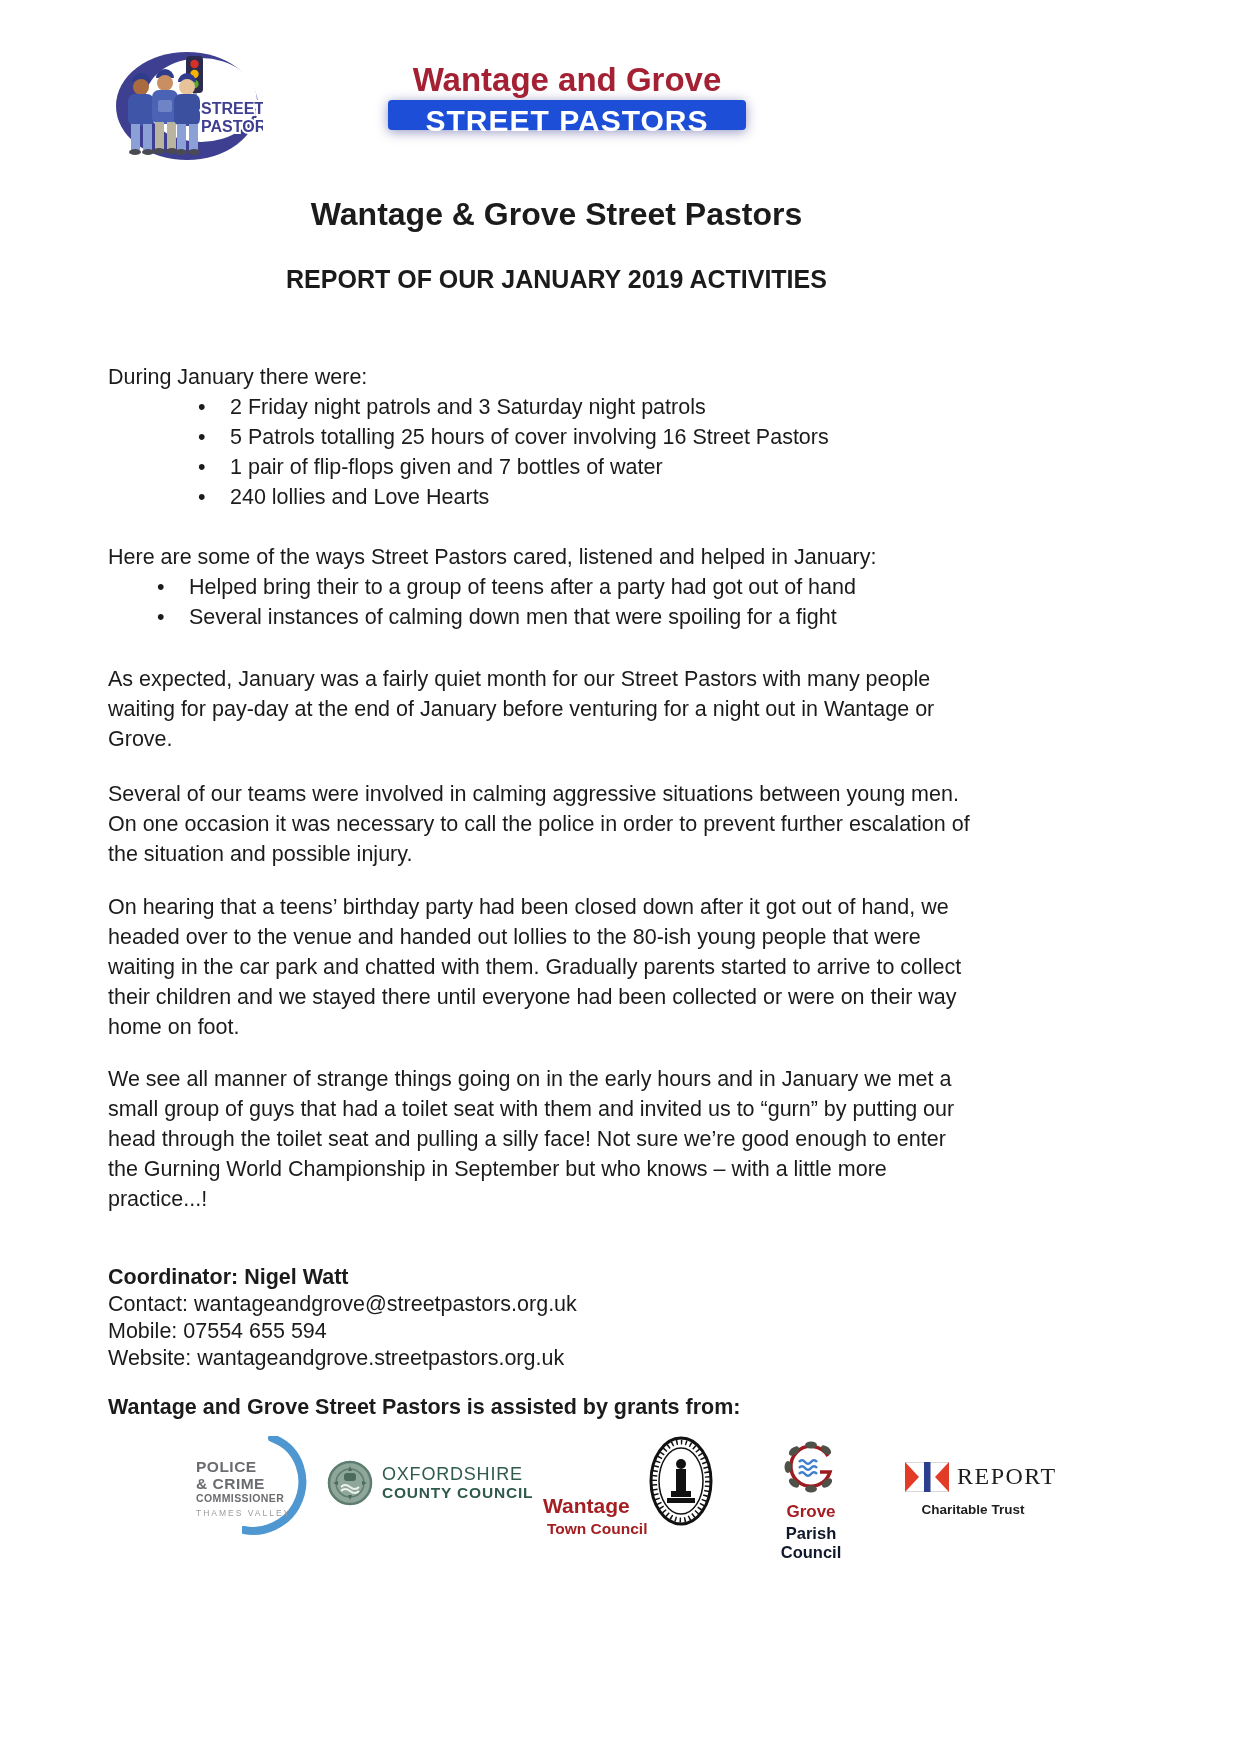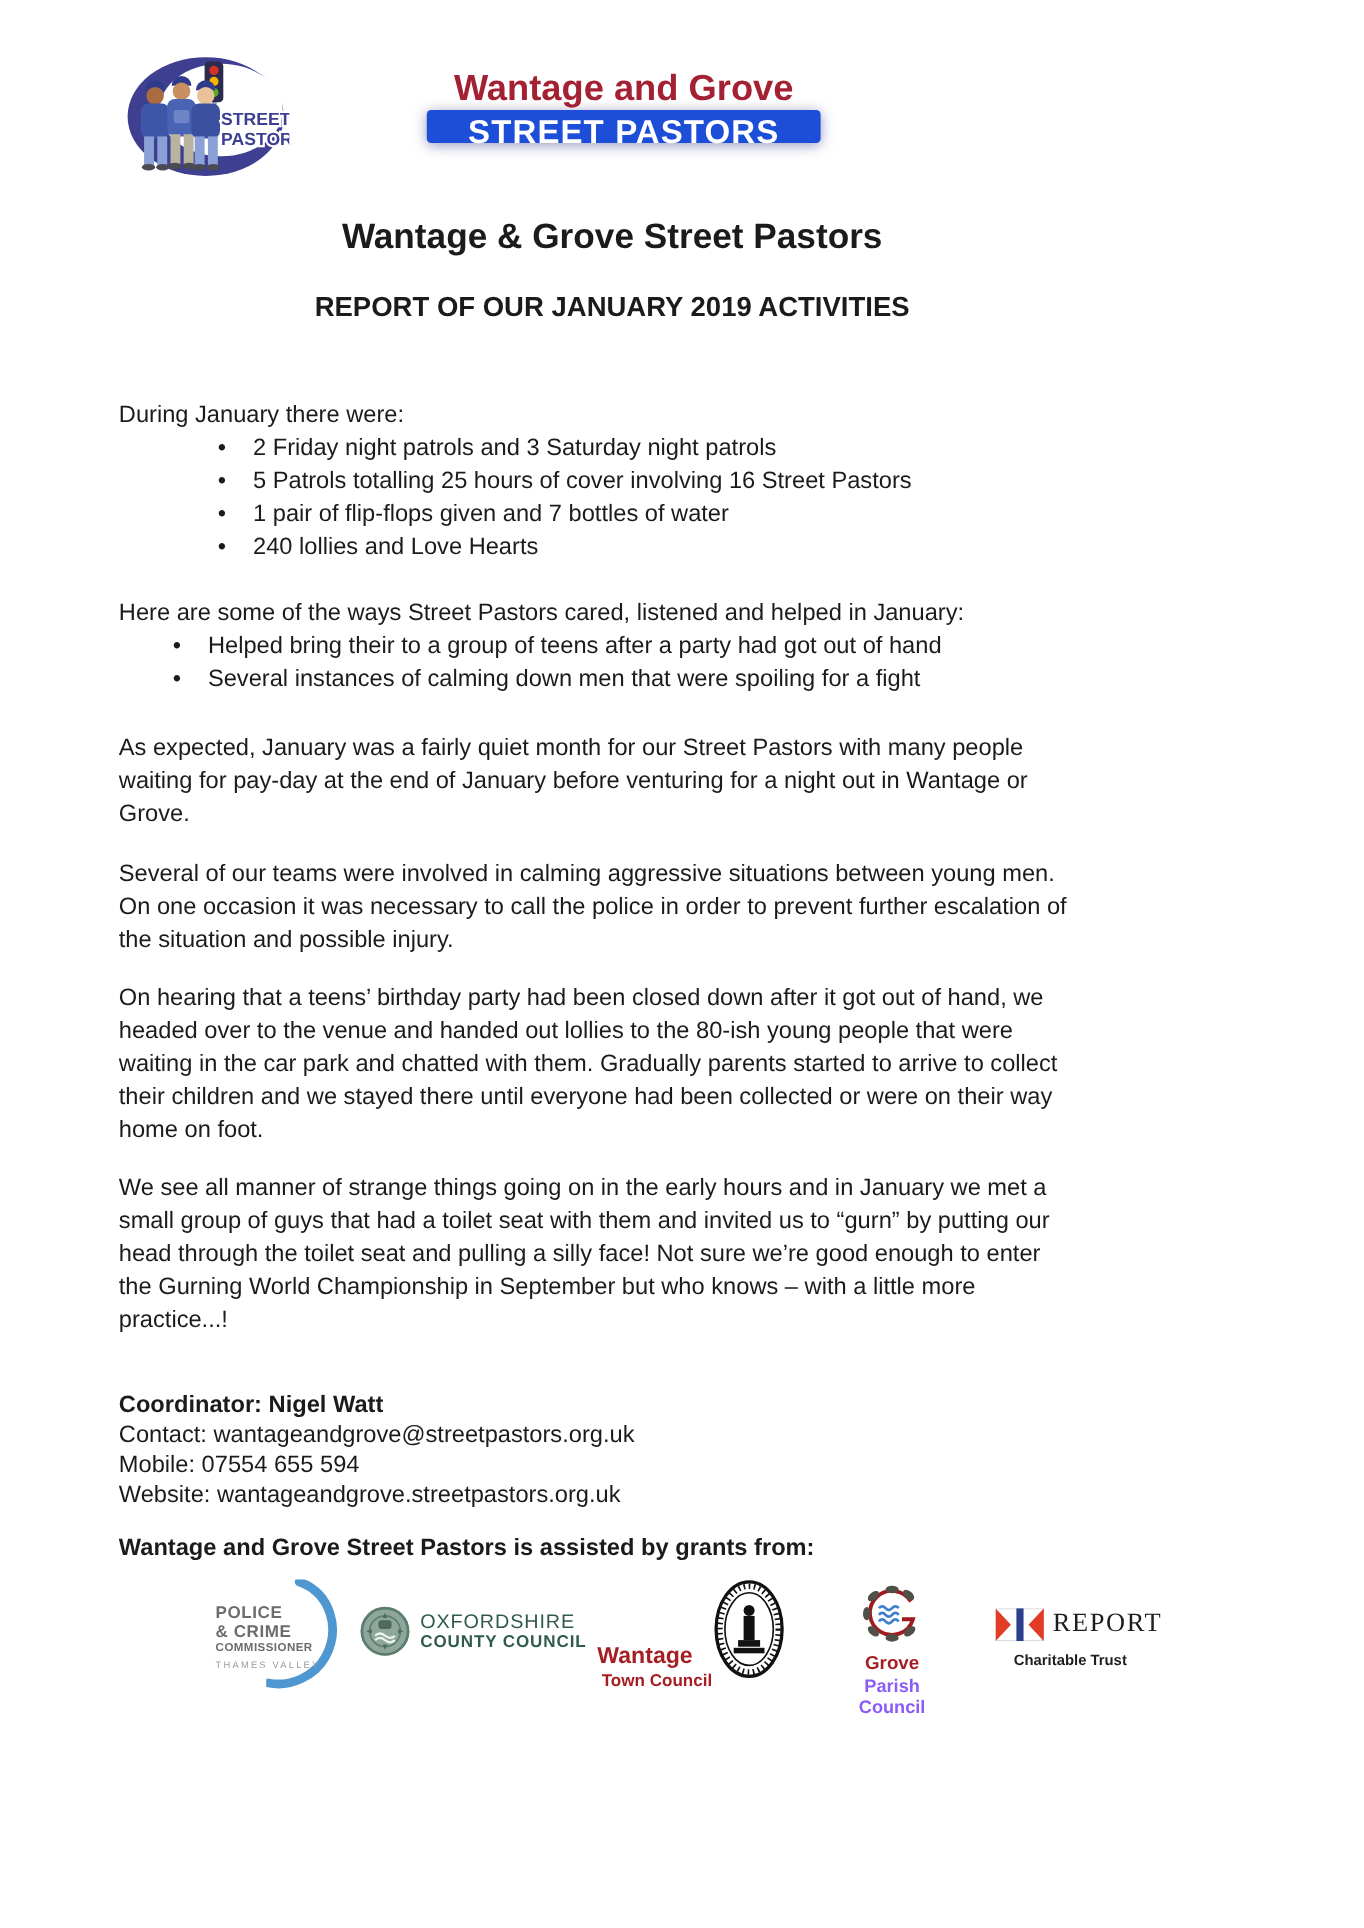--- a/index.html
+++ b/index.html
@@ -59,21 +59,21 @@
   .occ-l2 { font-size:15.5px; font-weight:bold; letter-spacing:0.8px; line-height:18px; }
   
   .wtc { left:543px; top:4px; width:172px; height:108px; }
   .wtc-name { position:absolute; left:0; top:58px; font-size:21px; font-weight:bold; color:#A41E22; }
   .wtc-sub  { position:absolute; left:4px; top:84px; font-size:15.5px; font-weight:bold; color:#A41E22; }
   .wtc svg { position:absolute; right:2px; top:0; }
   
   .gpc { left:756px; top:6px; width:110px; height:112px; }
   .gpc svg { position:absolute; left:26px; top:0; }
   .gpc-name { position:absolute; top:64px; width:110px; text-align:center; font-size:17px; font-weight:bold; color:#A41E22; }
-  .gpc-sub  { position:absolute; top:86px; width:110px; text-align:center; font-size:16.5px; font-weight:bold; color:#8b5cf6; }
+  .gpc-sub  { position:absolute; top:86px; width:110px; text-align:center; font-size:16.5px; font-weight:bold; color:#0f172a; }
   
   .swire { left:903px; top:28px; width:140px; height:70px; }
   .swire svg { position:absolute; left:2px; top:2px; }
   .swire-name { position:absolute; left:54px; top:3px; font-family:"Liberation Serif", serif; font-size:24px; letter-spacing:1.5px; color:#1e1e1e; }
   .swire-sub  { position:absolute; left:0; top:42px; width:140px; text-align:center; font-size:13.5px; font-weight:bold; color:#1e1e1e; }
 </style>
 </head>
 <body>
 
 <div class="page">

